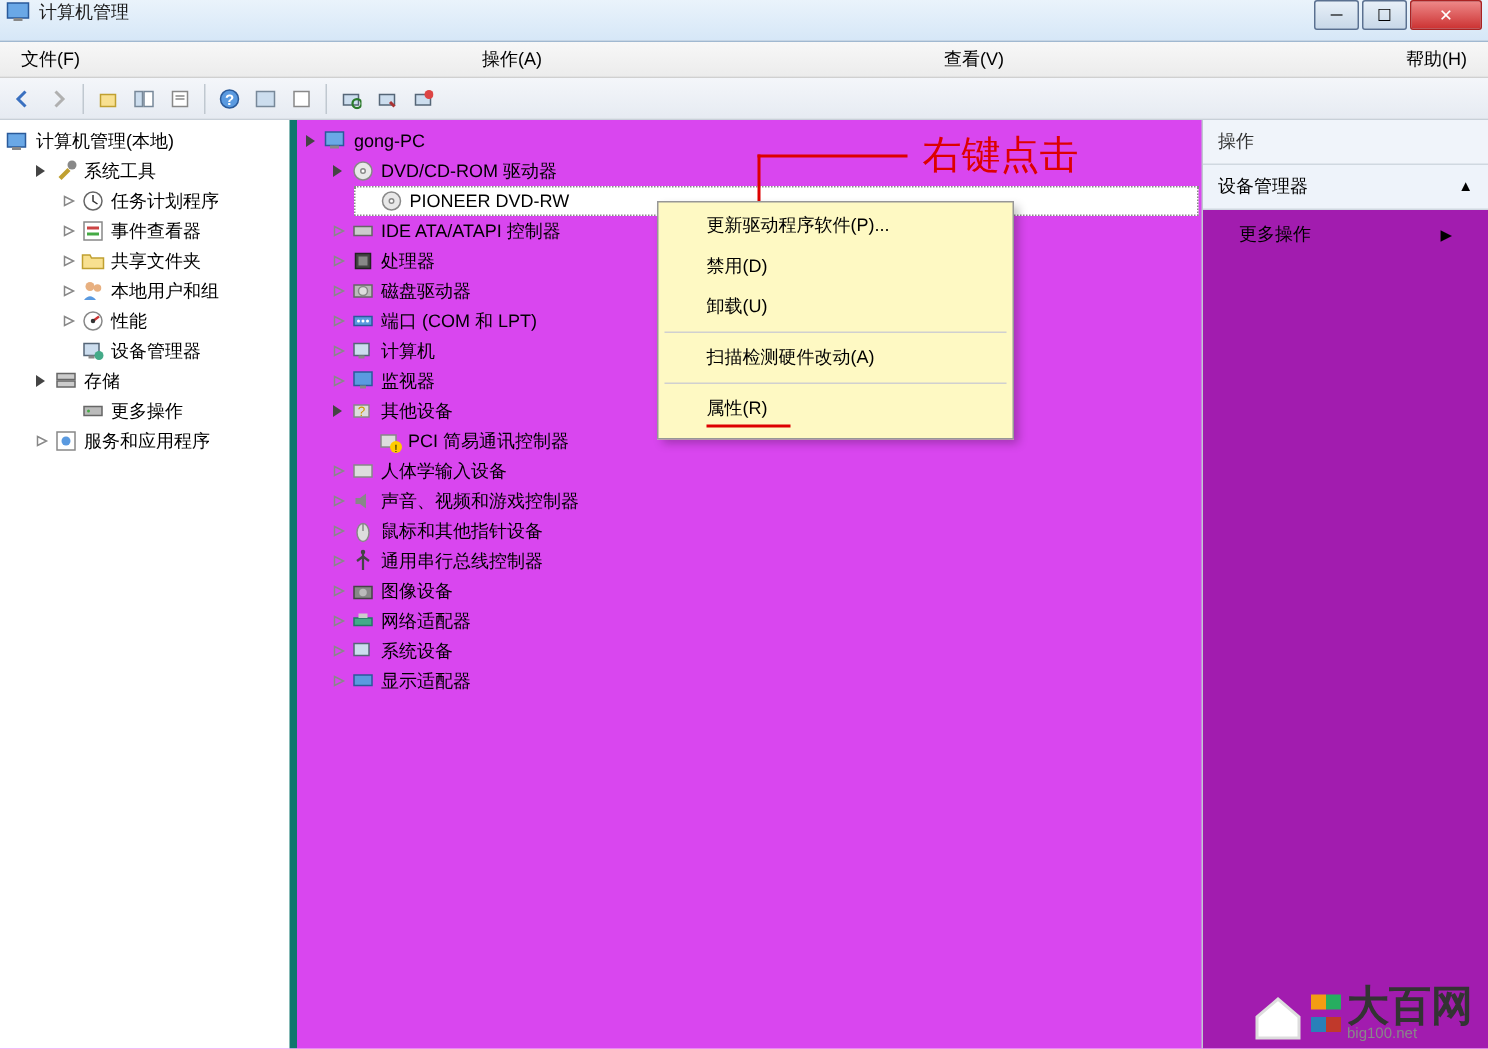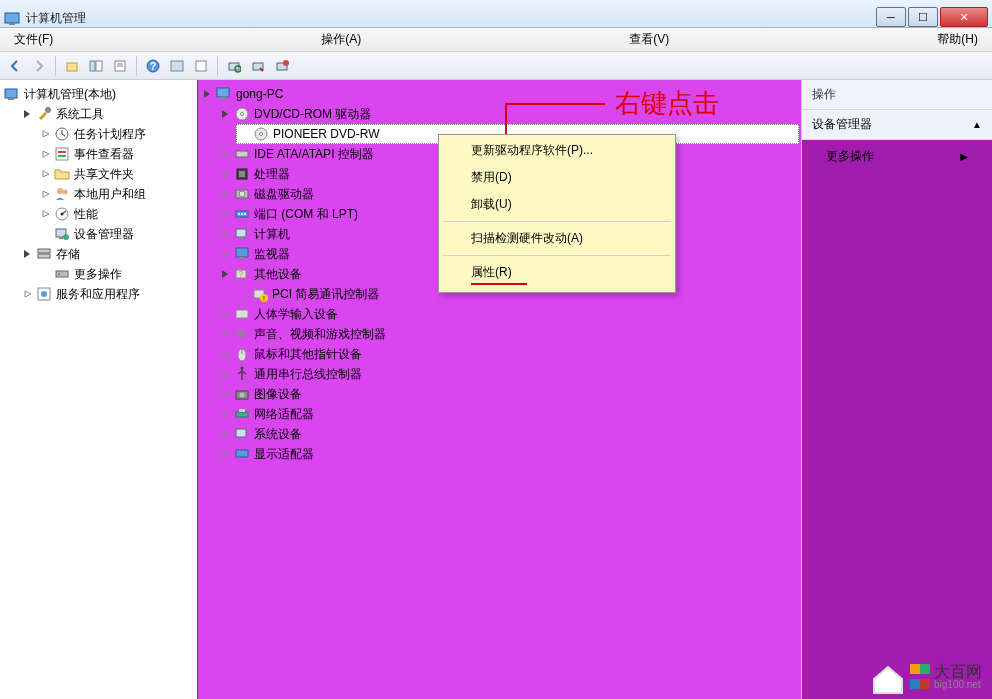--- a/index.html
+++ b/index.html
@@ -1,33 +1,33 @@
 <!DOCTYPE html>
 <html><head>
 <meta charset="utf-8">
 <style>
 * { box-sizing: border-box; margin: 0; padding: 0; }
 body { font-family: "Microsoft YaHei", "Segoe UI", Tahoma, sans-serif; font-size: 12px; background: #fff; width: 992px; height: 699px; overflow: hidden; position: relative; }
 
-.titlebar { height: 28px; background: linear-gradient(#eaf3fb, #d6e7f7); border-bottom: 1px solid #a0b8d0; display: flex; align-items: flex-end; padding: 0 4px; }
+.titlebar { height: 28px; background: linear-gradient(#eaf3fb, #d6e7f7); border-bottom: 1px solid #a0b8d0; display: flex; align-items: flex-start; padding: 0 4px; }
 .titlebar .app-icon { width: 16px; height: 16px; margin-right: 6px; }
 .titlebar .title { flex: 1; color: #1a1a1a; }
 .winbtns { display: flex; margin-left: auto; }
 .winbtn { width: 30px; height: 20px; margin-left: 2px; display: flex; align-items: center; justify-content: center; border: 1px solid #5a7090; background: linear-gradient(#e8f0f8,#c8d8e8); border-radius: 2px; font-size: 11px; }
 .winbtn.close { width: 48px; background: linear-gradient(#e88,#c33); border-color: #a22; color: #fff; }
 
 .menubar { height: 24px; background: linear-gradient(#f7f7f7,#ececec); border-bottom: 1px solid #d0d0d0; display: flex; align-items: center; padding: 0 4px; justify-content: space-between; }
 .menubar .menuitem { padding: 2px 10px; }
 
 .toolbar { height: 28px; background: linear-gradient(#f4f6fa,#e6ebf2); border-bottom: 1px solid #c8d0d8; display: flex; align-items: center; padding: 0 4px; gap: 2px; }
 .tbtn { width: 22px; height: 22px; display: flex; align-items: center; justify-content: center; border: 1px solid transparent; border-radius: 2px; }
 .tsep { width: 1px; height: 20px; background: #c0c8d0; margin: 0 3px; }
 
 .body { display: flex; height: calc(699px - 28px - 24px - 28px); }
-.leftpane { width: 198px; border-right: 1px solid #0f766e; background: #fff; overflow: auto; padding: 4px 2px; }
+.leftpane { width: 198px; border-right: 5px solid #0f766e; background: #fff; overflow: auto; padding: 4px 2px; }
 .centerpane { flex: 1; border-right: 1px solid #c0c8d0; background: #d946ef; overflow: auto; padding: 4px 2px; position: relative; }
 .rightpane { width: 190px; background: #a21caf; }
 
 .tree { list-style: none; }
 .tree ul { list-style: none; padding-left: 18px; }
 .node { display: flex; align-items: center; height: 20px; padding: 0 2px; white-space: nowrap; }
 .node.selected { border: 1px dotted #888; background: #fff; }
 .expander { width: 12px; height: 12px; margin-right: 2px; display: inline-flex; align-items: center; justify-content: center; cursor: pointer; }
 .expander svg { display: block; }
 .nicon { width: 16px; height: 16px; margin-right: 4px; flex-shrink: 0; }
@@ -44,21 +44,21 @@
 .ctxmenu .msep { height: 1px; background: #d0d0d0; margin: 3px 2px; }
 .ctxmenu .mitem.highlighted { font-weight: 400; }
 .ctxmenu .mitem.highlighted::after { content: ""; display: block; height: 2px; background: #d00; margin-top: 2px; width: 56px; }
 
 .annotation { position: absolute; color: #d00; font-size: 26px; font-family: "SimSun", serif; pointer-events: none; }
 .anno-line-h { position: absolute; background: #d00; height: 2px; pointer-events: none; }
 .anno-line-v { position: absolute; background: #d00; width: 2px; pointer-events: none; }
 
 .watermark { position: absolute; right: 10px; bottom: 4px; display: flex; align-items: center; gap: 4px; }
 .watermark .logo-sq { width: 10px; height: 10px; display: inline-block; }
-.watermark .txt1 { font-size: 16px; font-weight: normal; color: #333; }
+.watermark .txt1 { font-size: 28px; font-weight: bold; color: #333; }
 .watermark .txt2 { font-size: 10px; color: #888; }
 </style>
 </head>
 <body>
 
 <div class="titlebar">
   <svg class="app-icon" viewBox="0 0 16 16">
       <rect x="1" y="2" width="14" height="10" fill="#6aa8e6" stroke="#2a5a9a"></rect>
       <rect x="5" y="12" width="6" height="2" fill="#888"></rect>
     </svg>

